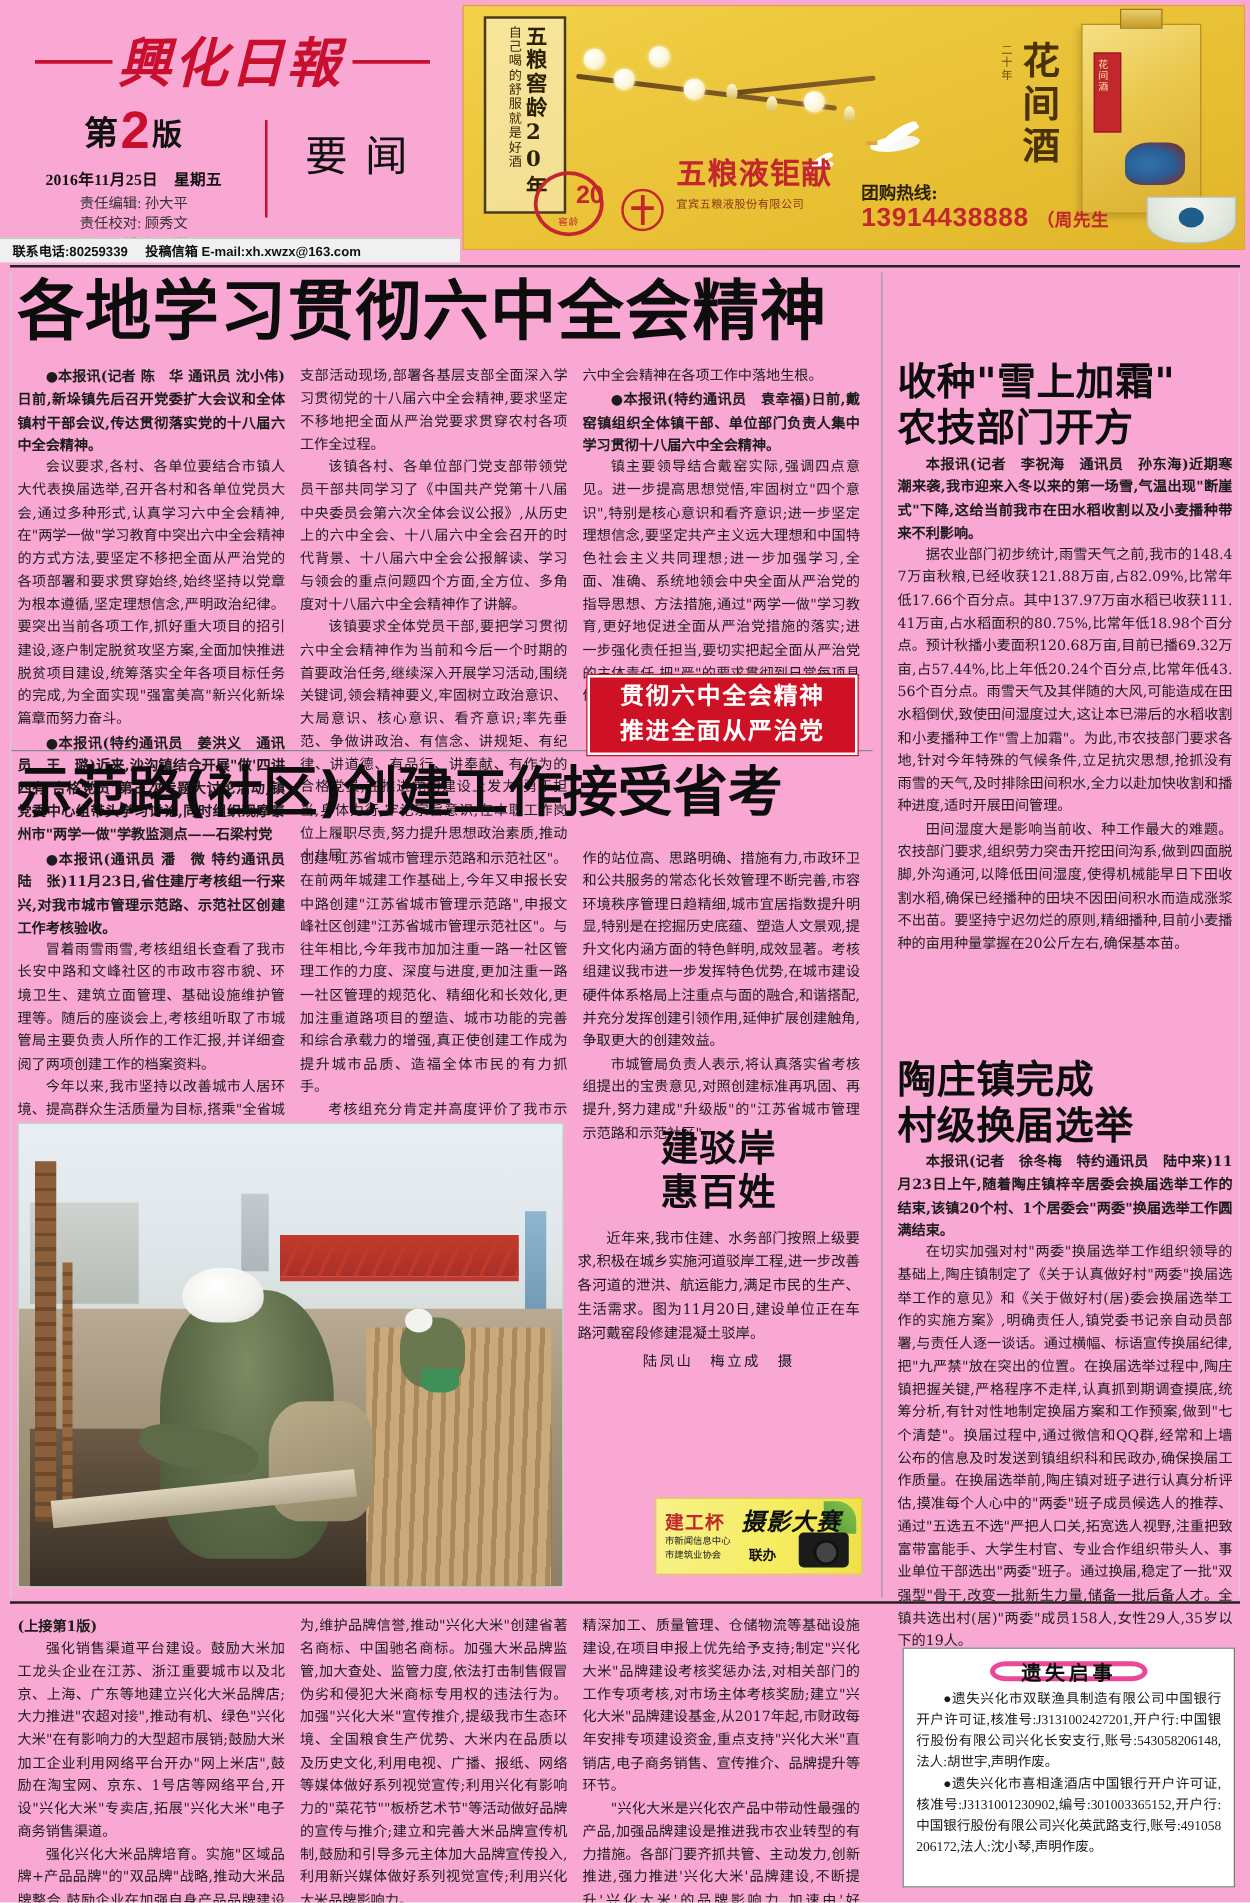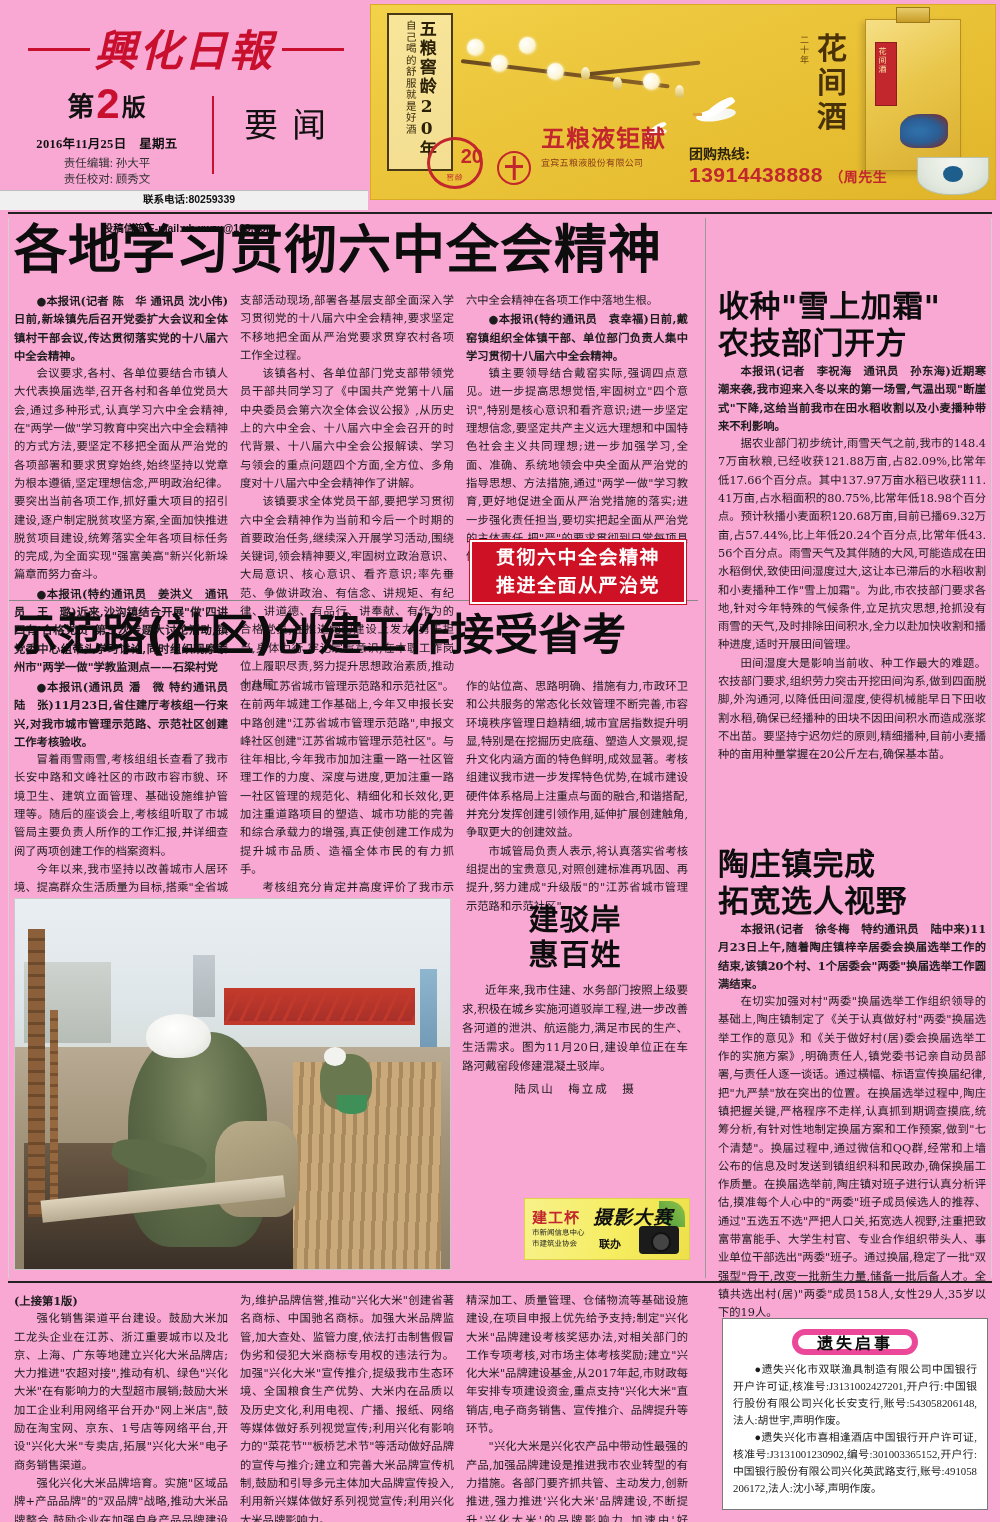--- a/index.html
+++ b/index.html
@@ -37,21 +37,21 @@
   .vdivider { position:absolute; left:212px; top:96px; width:2px; height:78px; background:#c8102e; }
   .section-name {
     position:absolute; left:224px; top:98px; width:136px; text-align:center;
     font-size:34px; font-weight:normal; letter-spacing:14px; color:#111;
     font-family:"DejaVu Serif", serif;
   }
   .contactbar {
     position:absolute; left:0; top:190px; width:368px; height:20px;
     background:#f0f0f0; border-top:1px solid #bdbdbd;
     display:flex; align-items:center; gap:14px; padding-left:10px;
-    font-size:10.5px; font-family:"Liberation Sans",sans-serif; color:#111; font-weight:bold;flex-direction:column;
+    font-size:10.5px; font-family:"Liberation Sans",sans-serif; color:#111; font-weight:bold;
   }
 
   
   .topad {
     position:absolute; left:370px; top:4px; width:626px; height:196px;
     background:linear-gradient(160deg,#f3d24a 0%,#ecc63c 35%,#e8bf33 65%,#e0b42a 100%);
     overflow:hidden; border:1px solid #d8ab22;
   }
   .ad-vert-frame {
     position:absolute; left:16px; top:8px; width:66px; height:158px;
@@ -262,21 +262,21 @@
                    border-radius:50%; background:#444; border:2px solid #111; }
   .ca-leaf { position:absolute; right:4px; top:2px; width:26px; height:26px;
              background:linear-gradient(45deg,#4c9a3a,#8fc34a); border-radius:0 60% 0 60%; }
 
   
   .noticebox {
     position:absolute; left:722px; top:1318px; width:266px; height:192px;
     border:1px solid #7a7a7a; background:#fff; padding:8px 10px 6px;
   }
   .notice-head {
-    margin:2px auto 6px; width:126px; height:26px; border:6px solid #ec4899;
+    margin:2px auto 6px; width:126px; height:16px; border:4px solid #ec4899;
     border-radius:13px 13px 13px 13px / 50%;
     display:flex; align-items:center; justify-content:center;
     font-family:"DejaVu Sans","Liberation Sans",sans-serif;
     font-weight:bold; font-size:16px; letter-spacing:3px; color:#0d0d0d;
   }
   .notice-body { font-size:10.8px; line-height:1.58; text-align:justify;
                  text-justify:inter-ideograph; word-break:break-all; }
   .notice-body p { text-indent:2em; margin:0; }
 </style>
 </head>
@@ -480,21 +480,21 @@
     <div>农技部门开方</div>
   </h2>
   <div class="col" style="left:718px; top:362px; width:268px;">
     <p class="lead">本报讯(记者　李祝海　通讯员　孙东海)近期寒潮来袭,我市迎来入冬以来的第一场雪,气温出现"断崖式"下降,这给当前我市在田水稻收割以及小麦播种带来不利影响。</p>
     <p>据农业部门初步统计,雨雪天气之前,我市的148.47万亩秋粮,已经收获121.88万亩,占82.09%,比常年低17.66个百分点。其中137.97万亩水稻已收获111.41万亩,占水稻面积的80.75%,比常年低18.98个百分点。预计秋播小麦面积120.68万亩,目前已播69.32万亩,占57.44%,比上年低20.24个百分点,比常年低43.56个百分点。雨雪天气及其伴随的大风,可能造成在田水稻倒伏,致使田间湿度过大,这让本已滞后的水稻收割和小麦播种工作"雪上加霜"。为此,市农技部门要求各地,针对今年特殊的气候条件,立足抗灾思想,抢抓没有雨雪的天气,及时排除田间积水,全力以赴加快收割和播种进度,适时开展田间管理。</p>
     <p>田间湿度大是影响当前收、种工作最大的难题。农技部门要求,组织劳力突击开挖田间沟系,做到四面脱脚,外沟通河,以降低田间湿度,使得机械能早日下田收割水稻,确保已经播种的田块不因田间积水而造成涨浆不出苗。要坚持宁迟勿烂的原则,精细播种,目前小麦播种的亩用种量掌握在20公斤左右,确保基本苗。</p>
   </div>
 
   <h2 class="hl-right" style="position:absolute; left:718px; top:846px; width:270px;">
     <div>陶庄镇完成</div>
-    <div>拓宽选人视野</div>
+    <div>村级换届选举</div>
   </h2>
   <div class="col" style="left:718px; top:920px; width:268px;">
     <p class="lead">本报讯(记者　徐冬梅　特约通讯员　陆中来)11月23日上午,随着陶庄镇梓辛居委会换届选举工作的结束,该镇20个村、1个居委会"两委"换届选举工作圆满结束。</p>
     <p>在切实加强对村"两委"换届选举工作组织领导的基础上,陶庄镇制定了《关于认真做好村"两委"换届选举工作的意见》和《关于做好村(居)委会换届选举工作的实施方案》,明确责任人,镇党委书记亲自动员部署,与责任人逐一谈话。通过横幅、标语宣传换届纪律,把"九严禁"放在突出的位置。在换届选举过程中,陶庄镇把握关键,严格程序不走样,认真抓到期调查摸底,统筹分析,有针对性地制定换届方案和工作预案,做到"七个清楚"。换届过程中,通过微信和QQ群,经常和上墙公布的信息及时发送到镇组织科和民政办,确保换届工作质量。在换届选举前,陶庄镇对班子进行认真分析评估,摸准每个人心中的"两委"班子成员候选人的推荐、通过"五选五不选"严把人口关,拓宽选人视野,注重把致富带富能手、大学生村官、专业合作组织带头人、事业单位干部选出"两委"班子。通过换届,稳定了一批"双强型"骨干,改变一批新生力量,储备一批后备人才。全镇共选出村(居)"两委"成员158人,女性29人,35岁以下的19人。</p>
   </div>
 
   <div class="noticebox">
     <div class="notice-head">遗失启事</div>
     <div class="notice-body">
       <p>●遗失兴化市双联渔具制造有限公司中国银行开户许可证,核准号:J3131002427201,开户行:中国银行股份有限公司兴化长安支行,账号:543058206148,法人:胡世宇,声明作废。</p>

